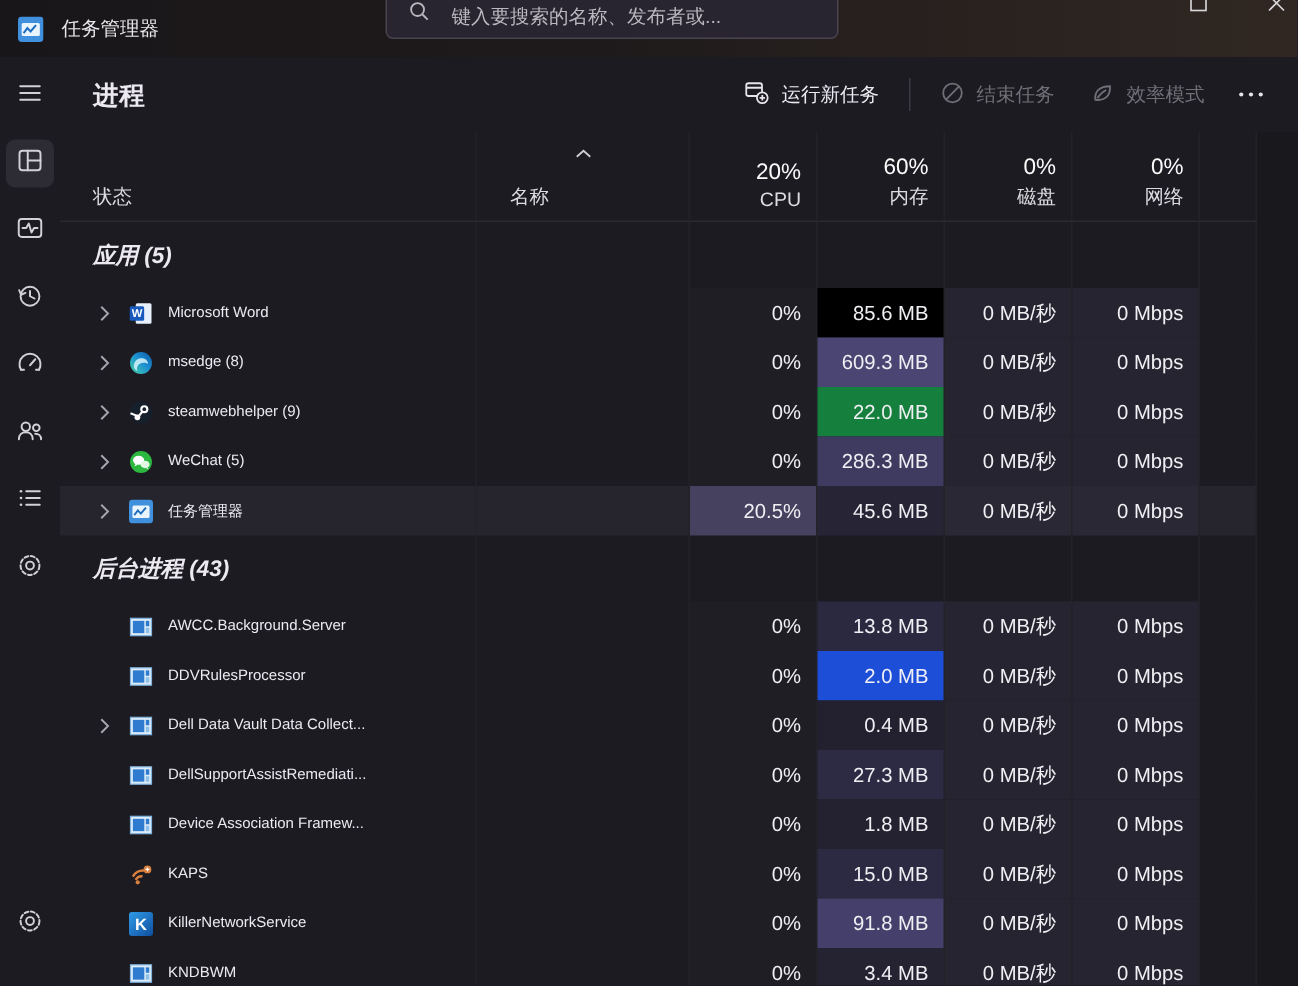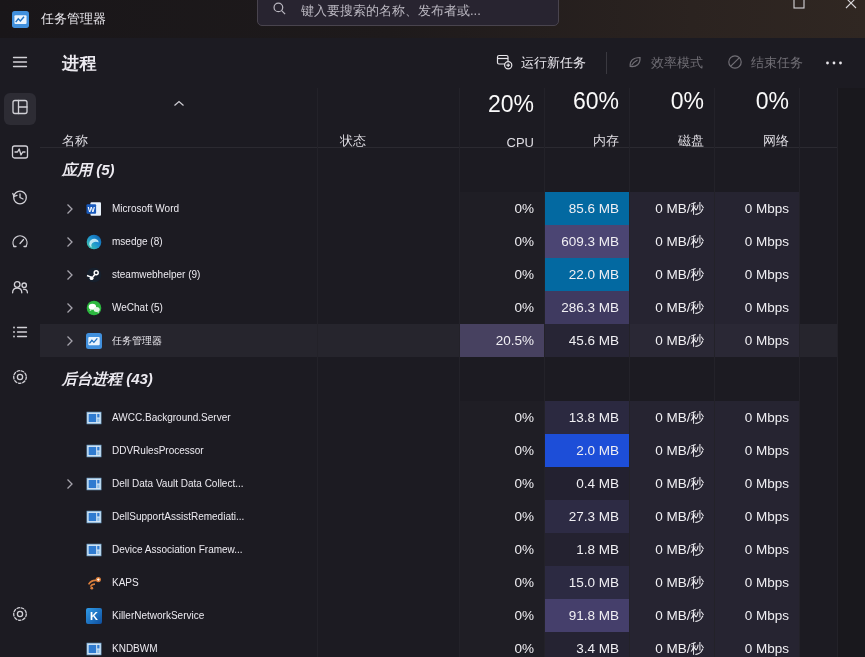--- a/index.html
+++ b/index.html
@@ -50,21 +50,21 @@
   
   .grid-row { display:grid; grid-template-columns:278px 142px 85px 85px 85px 85px 38px; }
   .cell { border-right:1px solid #232229; position:relative; }
   .thead { height:60px; border-bottom:1px solid #2b2a31; }
   .thead .cell { display:flex; flex-direction:column; justify-content:flex-end;
     padding-bottom:7px; cursor:pointer; }
   .th-name { padding-left:22px; }
   .sort-caret { position:absolute; top:5px; left:50%; transform:translateX(-50%); }
   .th-label { font-size:13px; color:#dedce2; }
   .th-metric { align-items:flex-end; padding-right:10px; }
-  .th-total { font-size:23px; color:#fafafa; margin-bottom:17px; }
+  .th-total { font-size:15px; color:#fafafa; margin-bottom:2px; }
 
   .rows { flex:1; overflow:hidden; }
   .sec-row { height:44px; }
   .sec-row .cell { display:flex; align-items:center; }
   .sec-label { padding-left:22px; font-size:15px; font-weight:700;font-style:italic; }
   .p-row { height:33px; cursor:default; }
   .p-row .cell { display:flex; align-items:center; }
   .c-name { padding-left:24px; gap:10px; }
   .chev { width:12px; display:flex; justify-content:center; cursor:pointer; visibility:hidden; }
   .p-row .chev.show, .c-name .chev.show { visibility:visible; }
@@ -192,57 +192,57 @@
                 <line x1="12.2" y1="10.4" x2="12.2" y2="14"></line>
                 <line x1="10.4" y1="12.2" x2="14" y2="12.2"></line>
               </svg>
           </span>
           <span>运行新任务</span>
         </div>
         <div class="v-div"></div>
         <div class="act disabled">
           <span>
             <svg viewBox="0 0 16 16" width="16" height="16">
-                <path d="M3.2 12.5 C2.6 7 6 3.5 13 3.5 C13.4 10 9.5 13.4 3.2 12.5 Z"></path>
-                <path d="M4.5 11.5 C6.5 8.5 8.5 7 10.5 6"></path>
+                <circle cx="8" cy="8" r="6.2"></circle>
+                <line x1="3.8" y1="12.2" x2="12.2" y2="3.8"></line>
               </svg>
           </span>
-          <span>效率模式</span>
+          <span>结束任务</span>
         </div>
         <div class="act disabled">
           <span>
             <svg viewBox="0 0 16 16" width="16" height="16">
-                <circle cx="8" cy="8" r="6.2"></circle>
-                <line x1="3.8" y1="12.2" x2="12.2" y2="3.8"></line>
+                <path d="M3.2 12.5 C2.6 7 6 3.5 13 3.5 C13.4 10 9.5 13.4 3.2 12.5 Z"></path>
+                <path d="M4.5 11.5 C6.5 8.5 8.5 7 10.5 6"></path>
               </svg>
           </span>
-          <span>结束任务</span>
+          <span>效率模式</span>
         </div>
         <div class="act more-dots">
           <svg viewBox="0 0 18 6" width="18" height="6">
               <circle cx="2.5" cy="3" r="1.4" fill="#e7e5ea" stroke="none"></circle>
               <circle cx="9" cy="3" r="1.4" fill="#e7e5ea" stroke="none"></circle>
               <circle cx="15.5" cy="3" r="1.4" fill="#e7e5ea" stroke="none"></circle>
             </svg>
         </div>
       </div>
     </div>
 
     <div class="grid-row thead">
+      <div class="cell th-name">
+        <span class="th-label">状态</span>
+      </div>
       <div class="cell th-name">
         <span class="sort-caret">
           <svg viewBox="0 0 12 7" width="12" height="7">
               <path d="M1.5 5.5 L6 1.5 L10.5 5.5" stroke="#cfced4" fill="none" stroke-width="1.2"></path>
             </svg>
         </span>
         <span class="th-label">名称</span>
       </div>
-      <div class="cell th-name">
-        <span class="th-label">状态</span>
-      </div>
       <div class="cell th-metric">
         <span class="th-total">20%</span>
         <span class="th-label">CPU</span>
       </div>
       <div class="cell th-metric">
         <span class="th-total">60%</span>
         <span class="th-label">内存</span>
       </div>
       <div class="cell th-metric">
         <span class="th-total">0%</span>
@@ -278,21 +278,21 @@
               <svg viewBox="0 0 16 16">
                 <rect x="4.5" y="1.2" width="10.5" height="13.6" rx="1" fill="#e8f1fb"></rect>
                 <rect x="0.5" y="3.2" width="9.6" height="9.6" rx="1" fill="#185abd"></rect>
                 <text x="5.3" y="10.6" font-size="7.5" font-weight="bold" fill="#fff" text-anchor="middle" font-family="Liberation Sans,sans-serif">W</text>
               </svg>
             </span>
             <span class="row-label">Microsoft Word</span>
           </div>
           <div class="cell c-status" style="background:transparent"></div>
           <div class="cell c-val" style="background:#1f1e25">0%</div>
-          <div class="cell c-val" style="background:#0369a1">85.6 MB</div>
+          <div class="cell c-val" style="background:#000000">85.6 MB</div>
           <div class="cell c-val" style="background:#262431">0 MB/秒</div>
           <div class="cell c-val" style="background:#262431">0 Mbps</div>
           <div class="cell" style="background:transparent"></div>
         </div>
         <div class="grid-row p-row">
           <div class="cell c-name" style="background:transparent">
             <span class="chev show">
               <svg viewBox="0 0 8 12" width="8" height="12">
                 <path d="M1.5 1.5 L6 6 L1.5 10.5" stroke="#a6a4ac" fill="none" stroke-width="1.3"></path>
               </svg>
@@ -333,21 +333,21 @@
                 <circle cx="10.2" cy="5.8" r="1.25" fill="#16202d"></circle>
                 <circle cx="5.6" cy="11.2" r="1.9" fill="#fff"></circle>
                 <line x1="6.8" y1="10" x2="8.8" y2="7.6" stroke="#fff" stroke-width="1.5"></line>
                 <path d="M1 8.5 l4 1.6" stroke="#fff" stroke-width="1.4"></path>
               </svg>
             </span>
             <span class="row-label">steamwebhelper (9)</span>
           </div>
           <div class="cell c-status" style="background:transparent"></div>
           <div class="cell c-val" style="background:#1f1e25">0%</div>
-          <div class="cell c-val" style="background:#0369a1">22.0 MB</div>
+          <div class="cell c-val" style="background:#15803d">22.0 MB</div>
           <div class="cell c-val" style="background:#262431">0 MB/秒</div>
           <div class="cell c-val" style="background:#262431">0 Mbps</div>
           <div class="cell" style="background:transparent"></div>
         </div>
         <div class="grid-row p-row">
           <div class="cell c-name" style="background:transparent">
             <span class="chev show">
               <svg viewBox="0 0 8 12" width="8" height="12">
                 <path d="M1.5 1.5 L6 6 L1.5 10.5" stroke="#a6a4ac" fill="none" stroke-width="1.3"></path>
               </svg>

